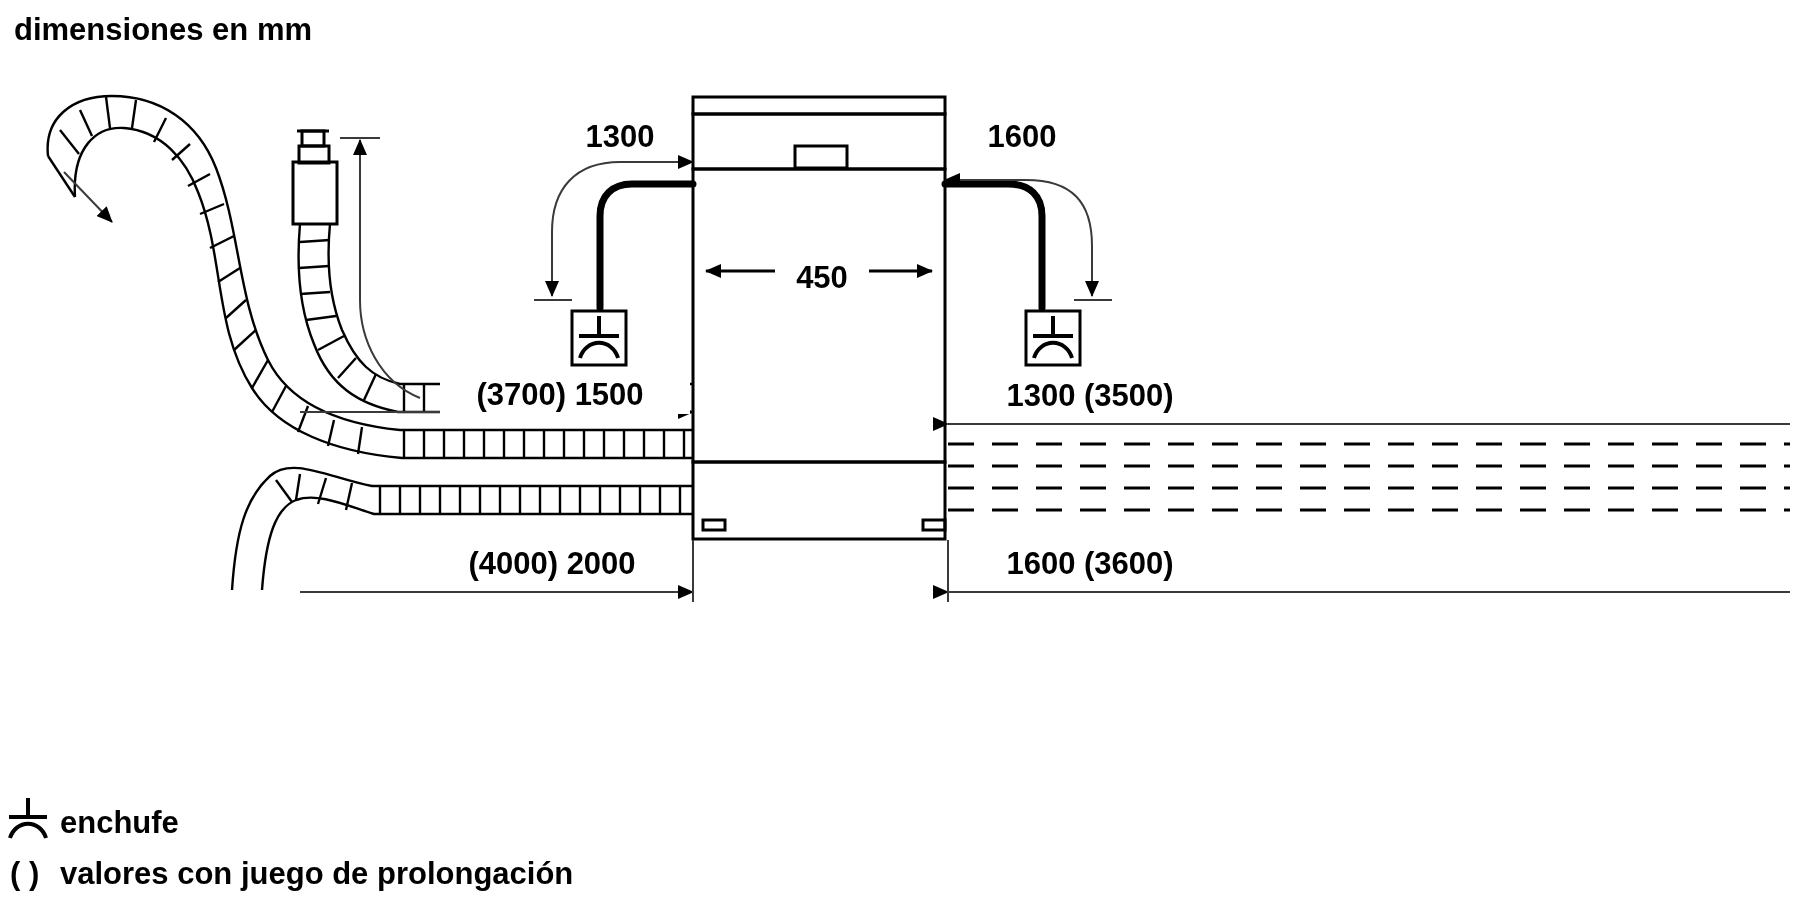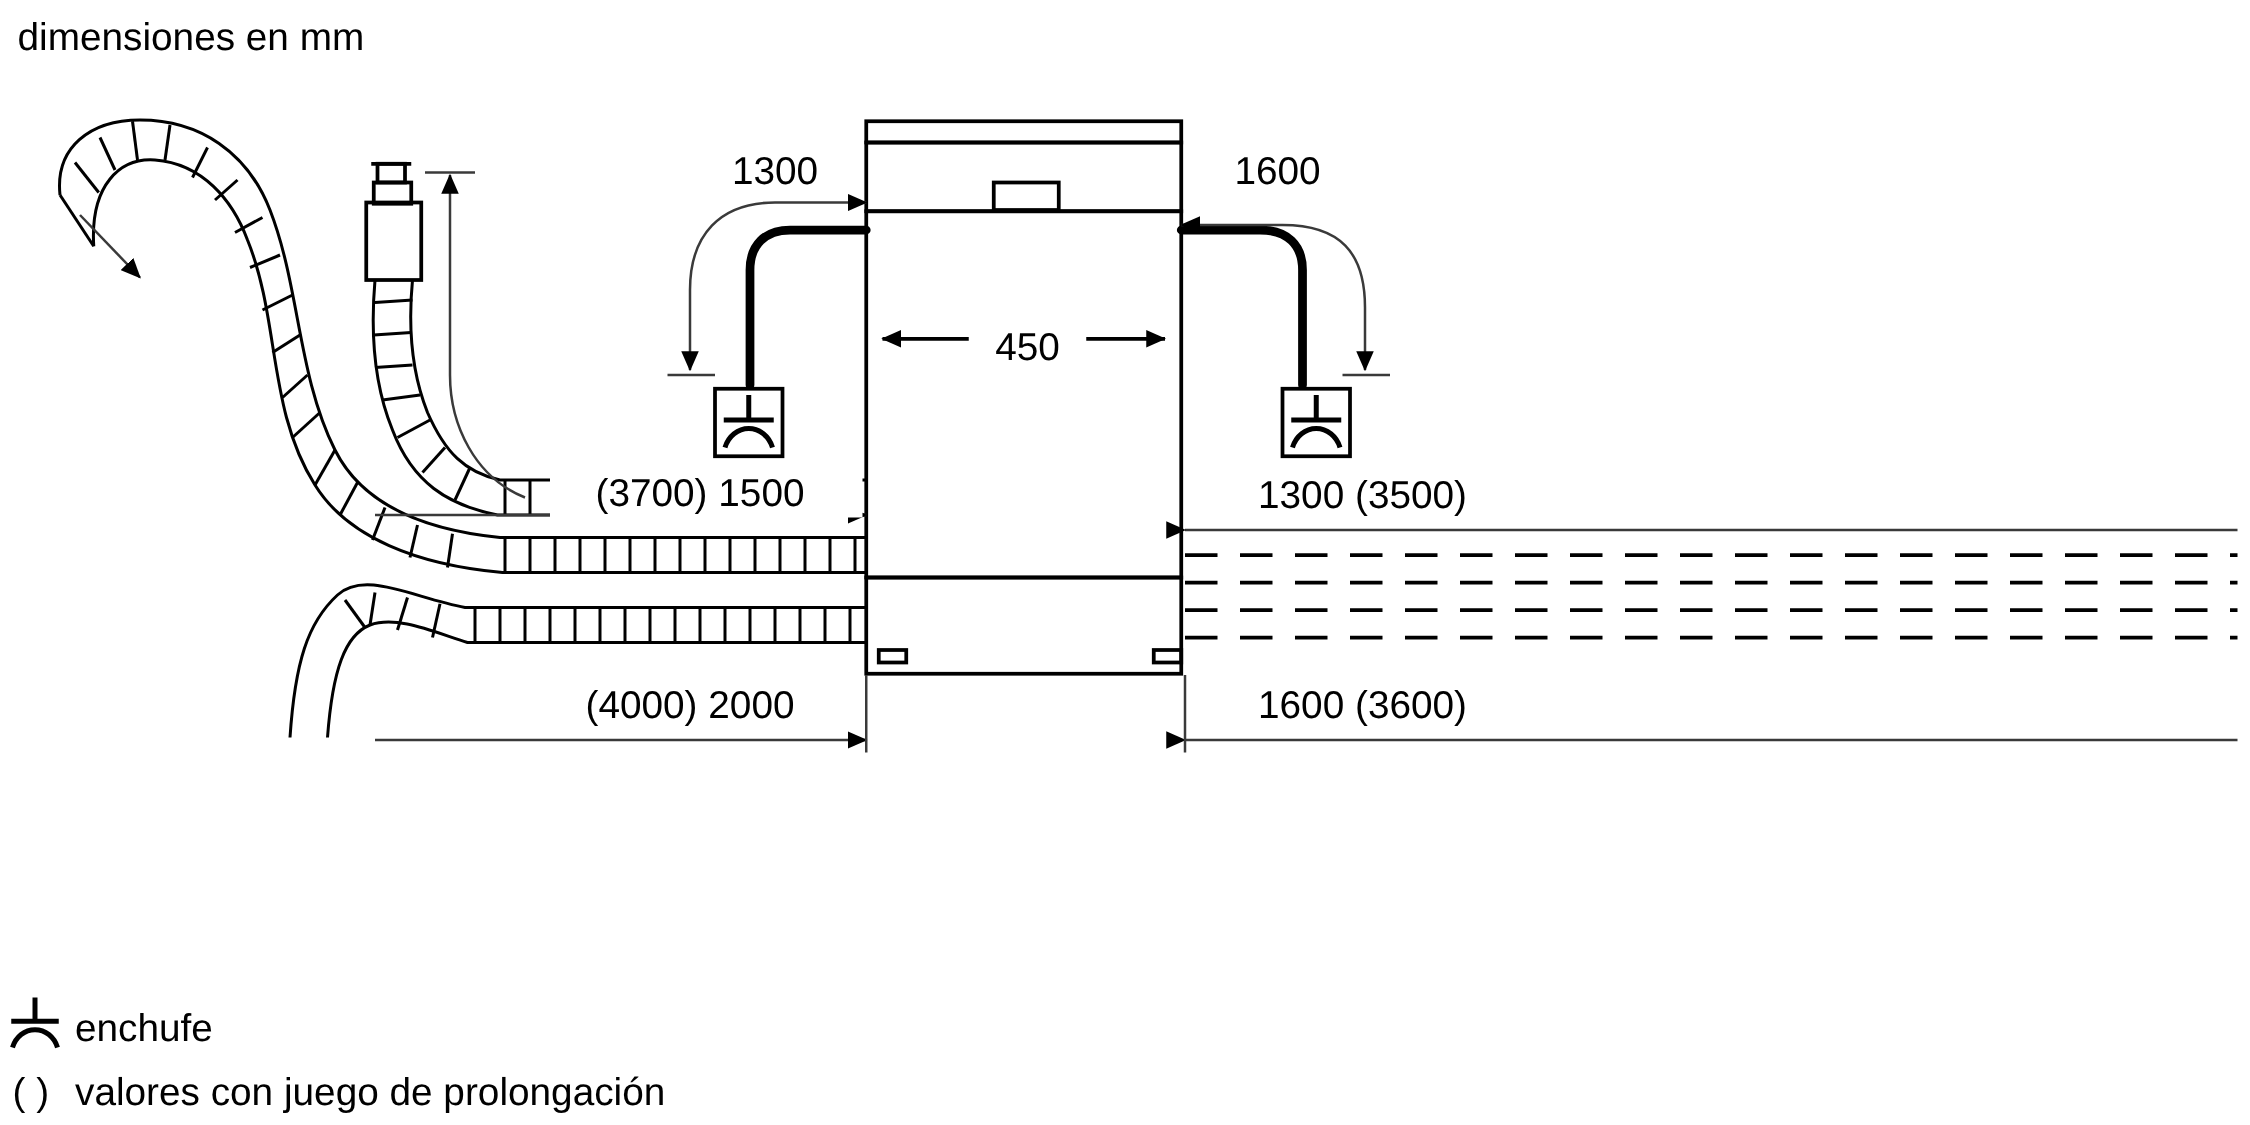--- a/index.html
+++ b/index.html
@@ -11,20 +11,21 @@
     width: 1800px;
     height: 900px;
     font-family: "Liberation Sans", sans-serif;
     color: #000000;
     overflow: hidden;
   }
   #diagram-root {
     position: relative;
     width: 1800px;
     height: 632px;
+    font-weight: bold;
   }
   svg.canvas {
     position: absolute;
     top: 0;
     left: 0;
     width: 1800px;
     height: 900px;
   }
   text {
     font-family: "Liberation Sans", sans-serif;

